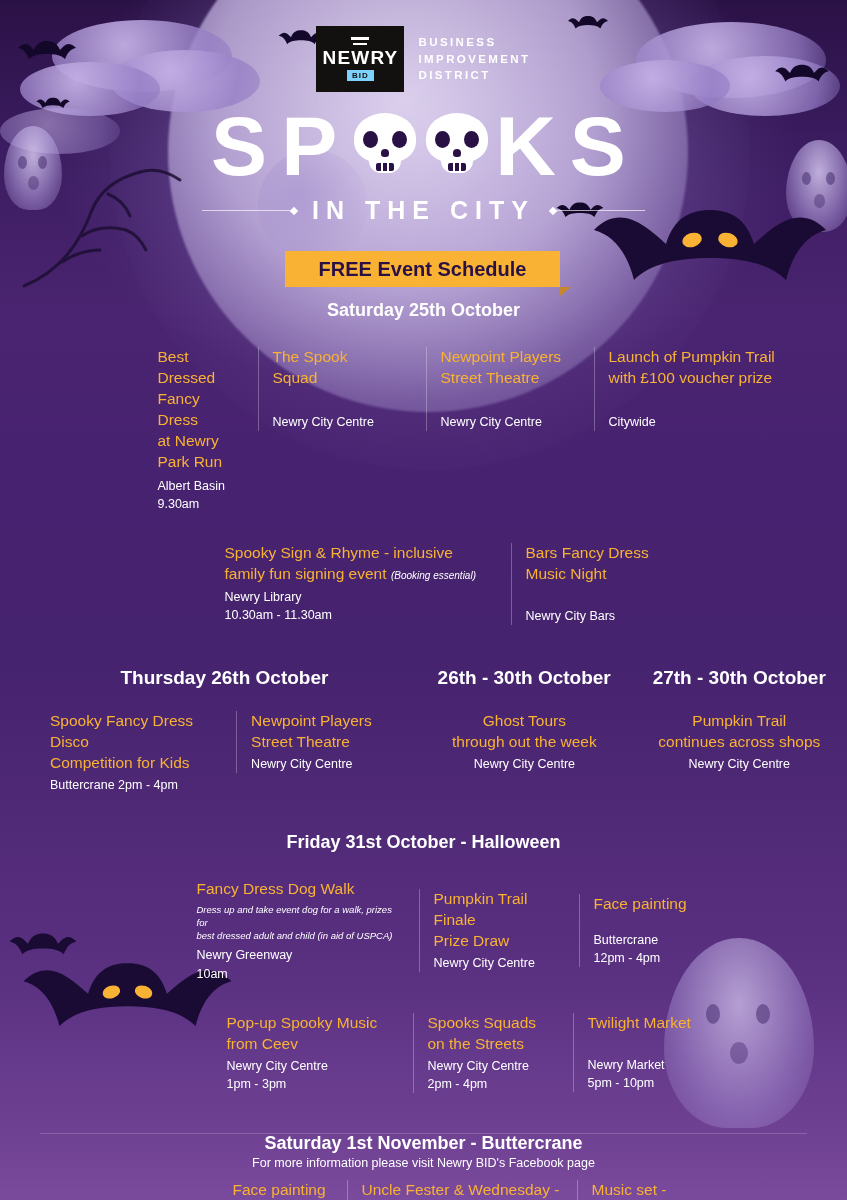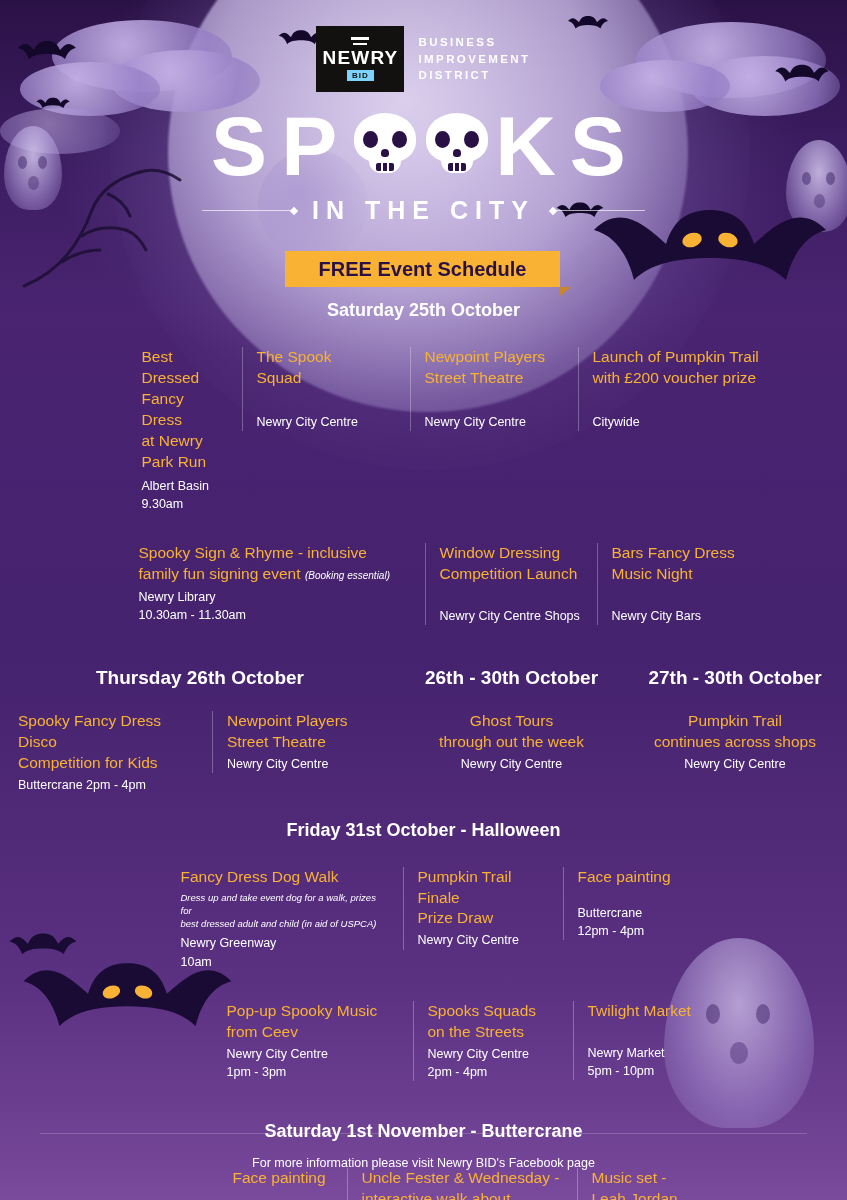--- a/index.html
+++ b/index.html
@@ -133,21 +133,21 @@
   .free-banner::after {
     content: ""; position: absolute; right: -11px; top: 36px;
     border-left: 11px solid #c8882a; border-bottom: 9px solid transparent;
   }
 
   
   .content { position: absolute; left: 0; top: 300px; width: 847px; }
   .day-title {
     text-align: center; color: #fff; font-size: 18px; font-weight: bold;
   }
-  .cols { display: flex; justify-content: center; }
+  .cols { display: flex; justify-content: center; padding-left: 32px; }
   .col { padding: 0 14px; }
   .col.div { border-left: 1px solid rgba(255,255,255,0.28); }
   .ev-title { color: #f9b233; font-size: 15.5px; line-height: 1.35; }
   .ev-sub { color: #fff; font-size: 12.5px; line-height: 1.45; }
   .ev-note { color: #fff; font-size: 9.5px; font-style: italic; line-height: 1.4; }
   .small-ital { font-size: 10px; font-style: italic; color: #fff; }
 
   .footer {
     position: absolute; left: 0; right: 0; bottom: 30px;
     text-align: center; color: #fff; font-size: 12.5px;
@@ -319,39 +319,34 @@
 Squad</div>
         <div class="ev-sub" style="white-space:pre-line;margin-top:24px">Newry City Centre</div>
       </div>
       <div class="col div" style="width:168px;">
         <div class="ev-title" style="white-space:pre-line">Newpoint Players
 Street Theatre</div>
         <div class="ev-sub" style="white-space:pre-line;margin-top:24px">Newry City Centre</div>
       </div>
       <div class="col div" style="width:200px;">
         <div class="ev-title" style="white-space:pre-line">Launch of Pumpkin Trail
-with £200 voucher prize</div>
+with £100 voucher prize</div>
         <div class="ev-sub" style="white-space:pre-line;margin-top:24px">Citywide</div>
       </div>
     </div>
 
     <div class="cols" style="margin-top:30px; align-items:flex-start; padding-left:46px;">
       <div class="col" style="width:300px;">
         <div class="ev-title" style="white-space:pre-line;display:inline">Spooky Sign &amp; Rhyme - inclusive
 family fun signing event</div>
         <span class="small-ital">(Booking essential)</span>
         <div class="ev-sub" style="white-space:pre-line;margin-top:3px">Newry Library
 10.30am - 11.30am</div>
       </div>
       <div class="col div" style="width:172px;">
-        <div class="ev-title" style="white-space:pre-line">Window Dressing
-Competition Launch</div>
-        <div class="ev-sub" style="white-space:pre-line;margin-top:22px">Newry City Centre Shops</div>
-      </div>
-      <div class="col div" style="width:172px;">
         <div class="ev-title" style="white-space:pre-line">Bars Fancy Dress
 Music Night</div>
         <div class="ev-sub" style="white-space:pre-line;margin-top:22px">Newry City Bars</div>
       </div>
     </div>
 
     <div class="cols" style="margin-top:42px;">
       <div style="width:400px;text-align:center;color:#fff;font-size:19px;font-weight:bold">Thursday 26th October</div>
       <div style="width:223px;text-align:center;color:#fff;font-size:19px;font-weight:bold">26th - 30th October</div>
       <div style="width:224px;text-align:center;color:#fff;font-size:19px;font-weight:bold">27th - 30th October</div>
@@ -373,23 +368,23 @@
 through out the week</div>
         <div class="ev-sub" style="white-space:pre-line;margin-top:2px">Newry City Centre</div>
       </div>
       <div class="col" style="width:224px;text-align:center;">
         <div class="ev-title" style="white-space:pre-line">Pumpkin Trail
 continues across shops</div>
         <div class="ev-sub" style="white-space:pre-line;margin-top:2px">Newry City Centre</div>
       </div>
     </div>
 
-    <div class="day-title" style="margin-top:26px">Friday 31st October - Halloween</div>
-
-    <div class="cols" style="margin-top:26px; align-items:flex-start;">
+    <div class="day-title" style="margin-top:38px">Friday 31st October - Halloween</div>
+
+    <div class="cols" style="margin-top:26px; align-items:center;">
       <div class="col" style="width:268px;padding-left:46px;">
         <div class="ev-title">Fancy Dress Dog Walk</div>
         <div class="ev-note" style="white-space:pre-line;margin-top:3px">Dress up and take event dog for a walk, prizes for
 best dressed adult and child (in aid of USPCA)</div>
         <div class="ev-sub" style="white-space:pre-line;margin-top:4px">Newry Greenway
 10am</div>
       </div>
       <div class="col div" style="width:160px;">
         <div class="ev-title" style="white-space:pre-line">Pumpkin Trail
 Finale

